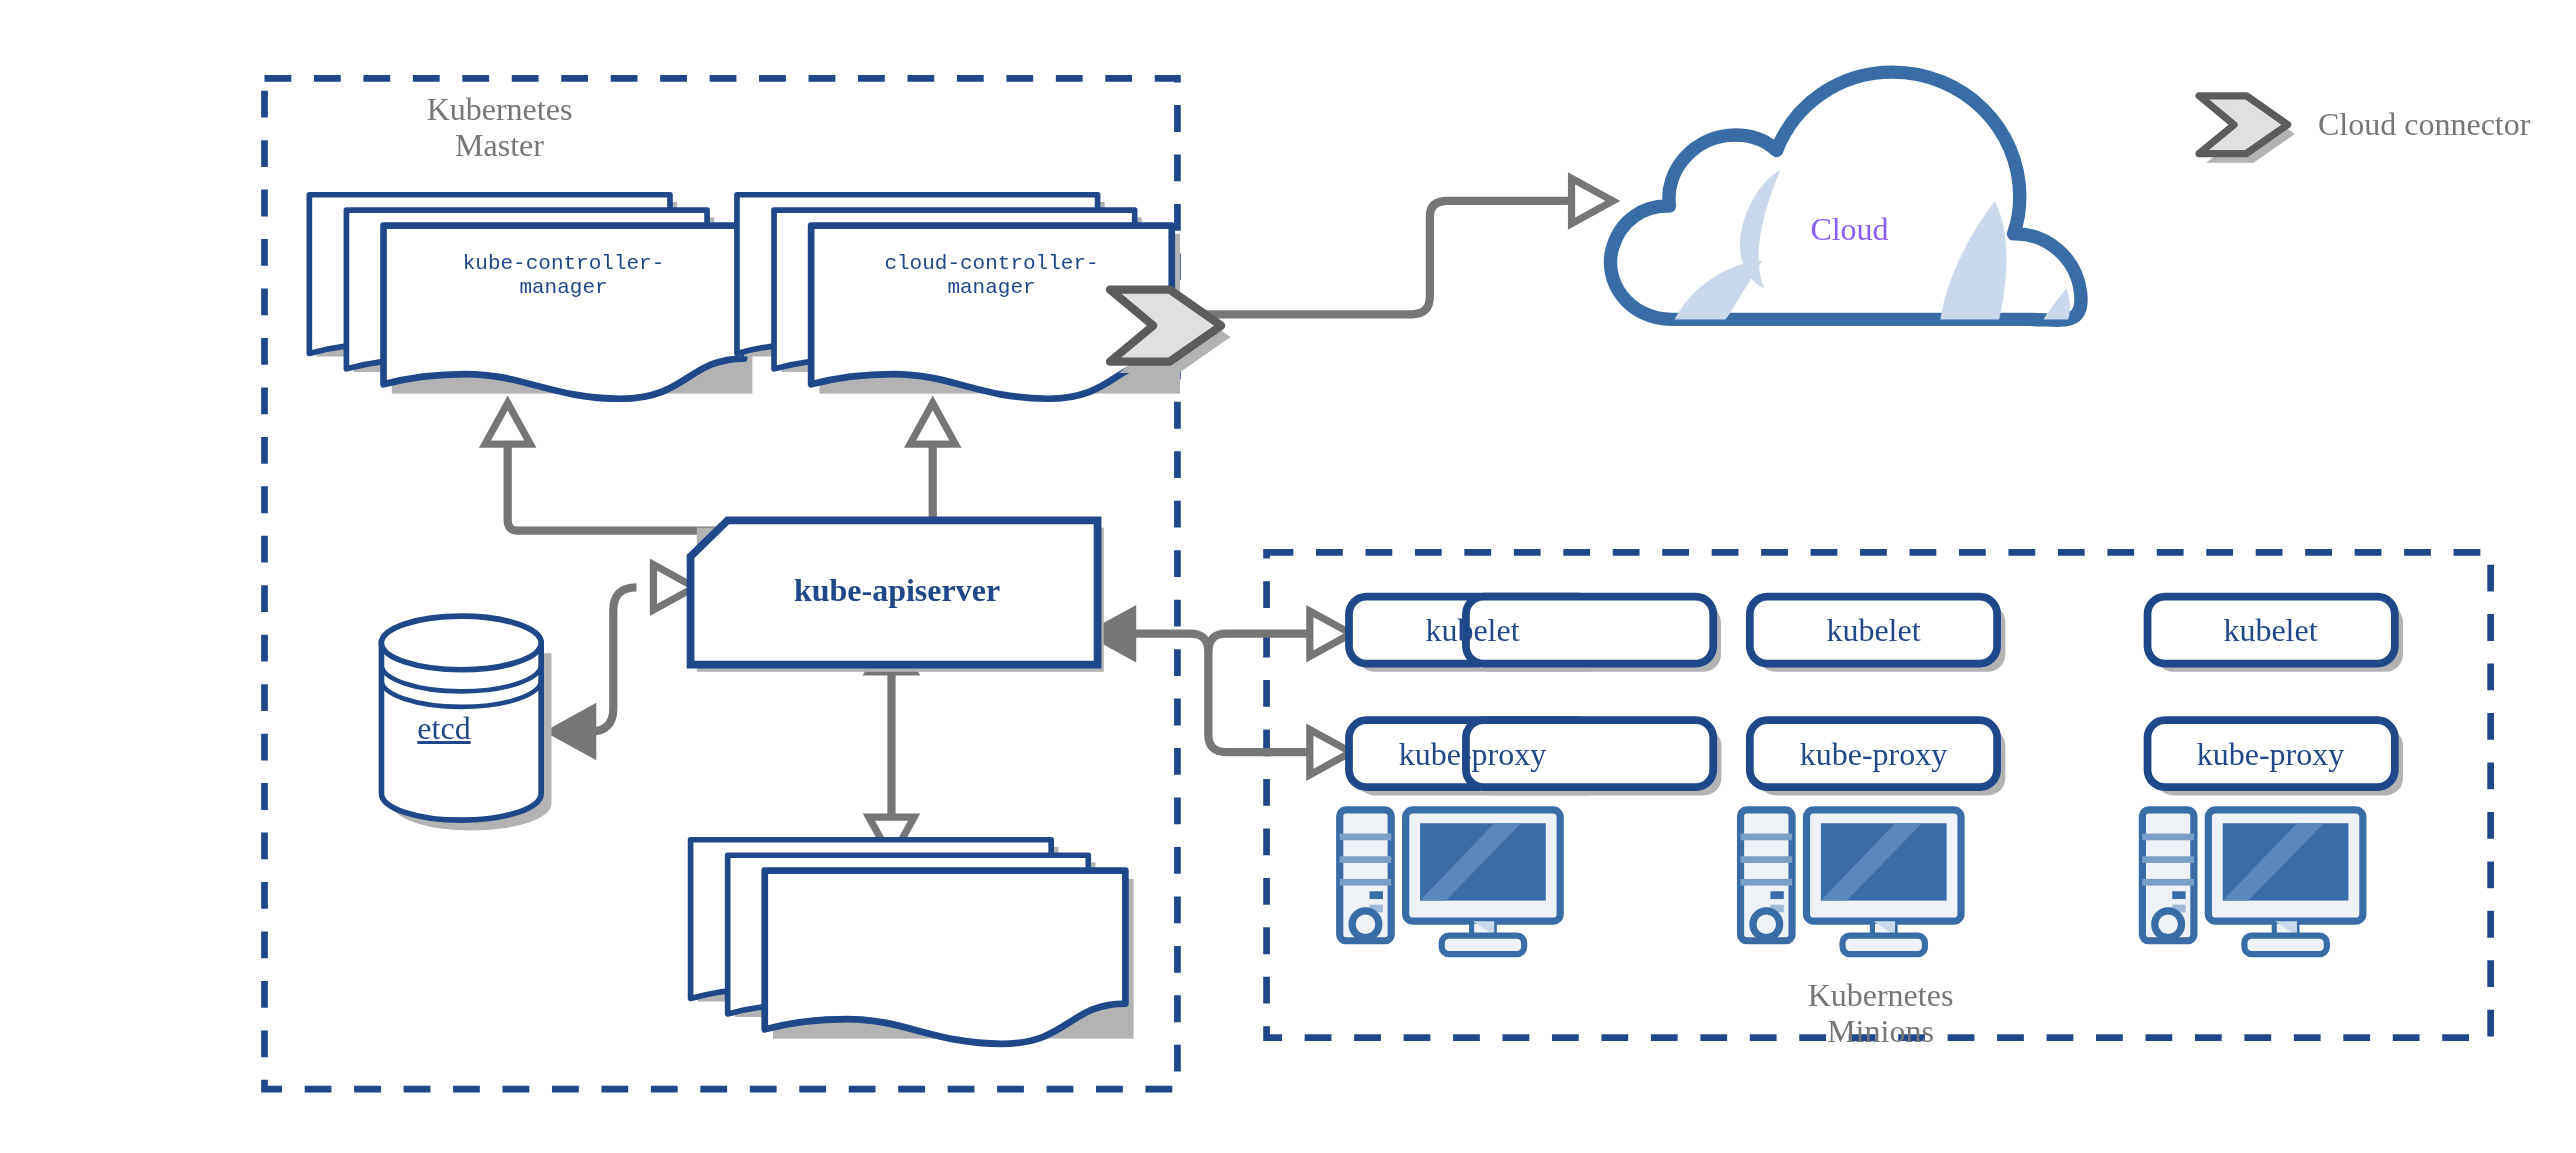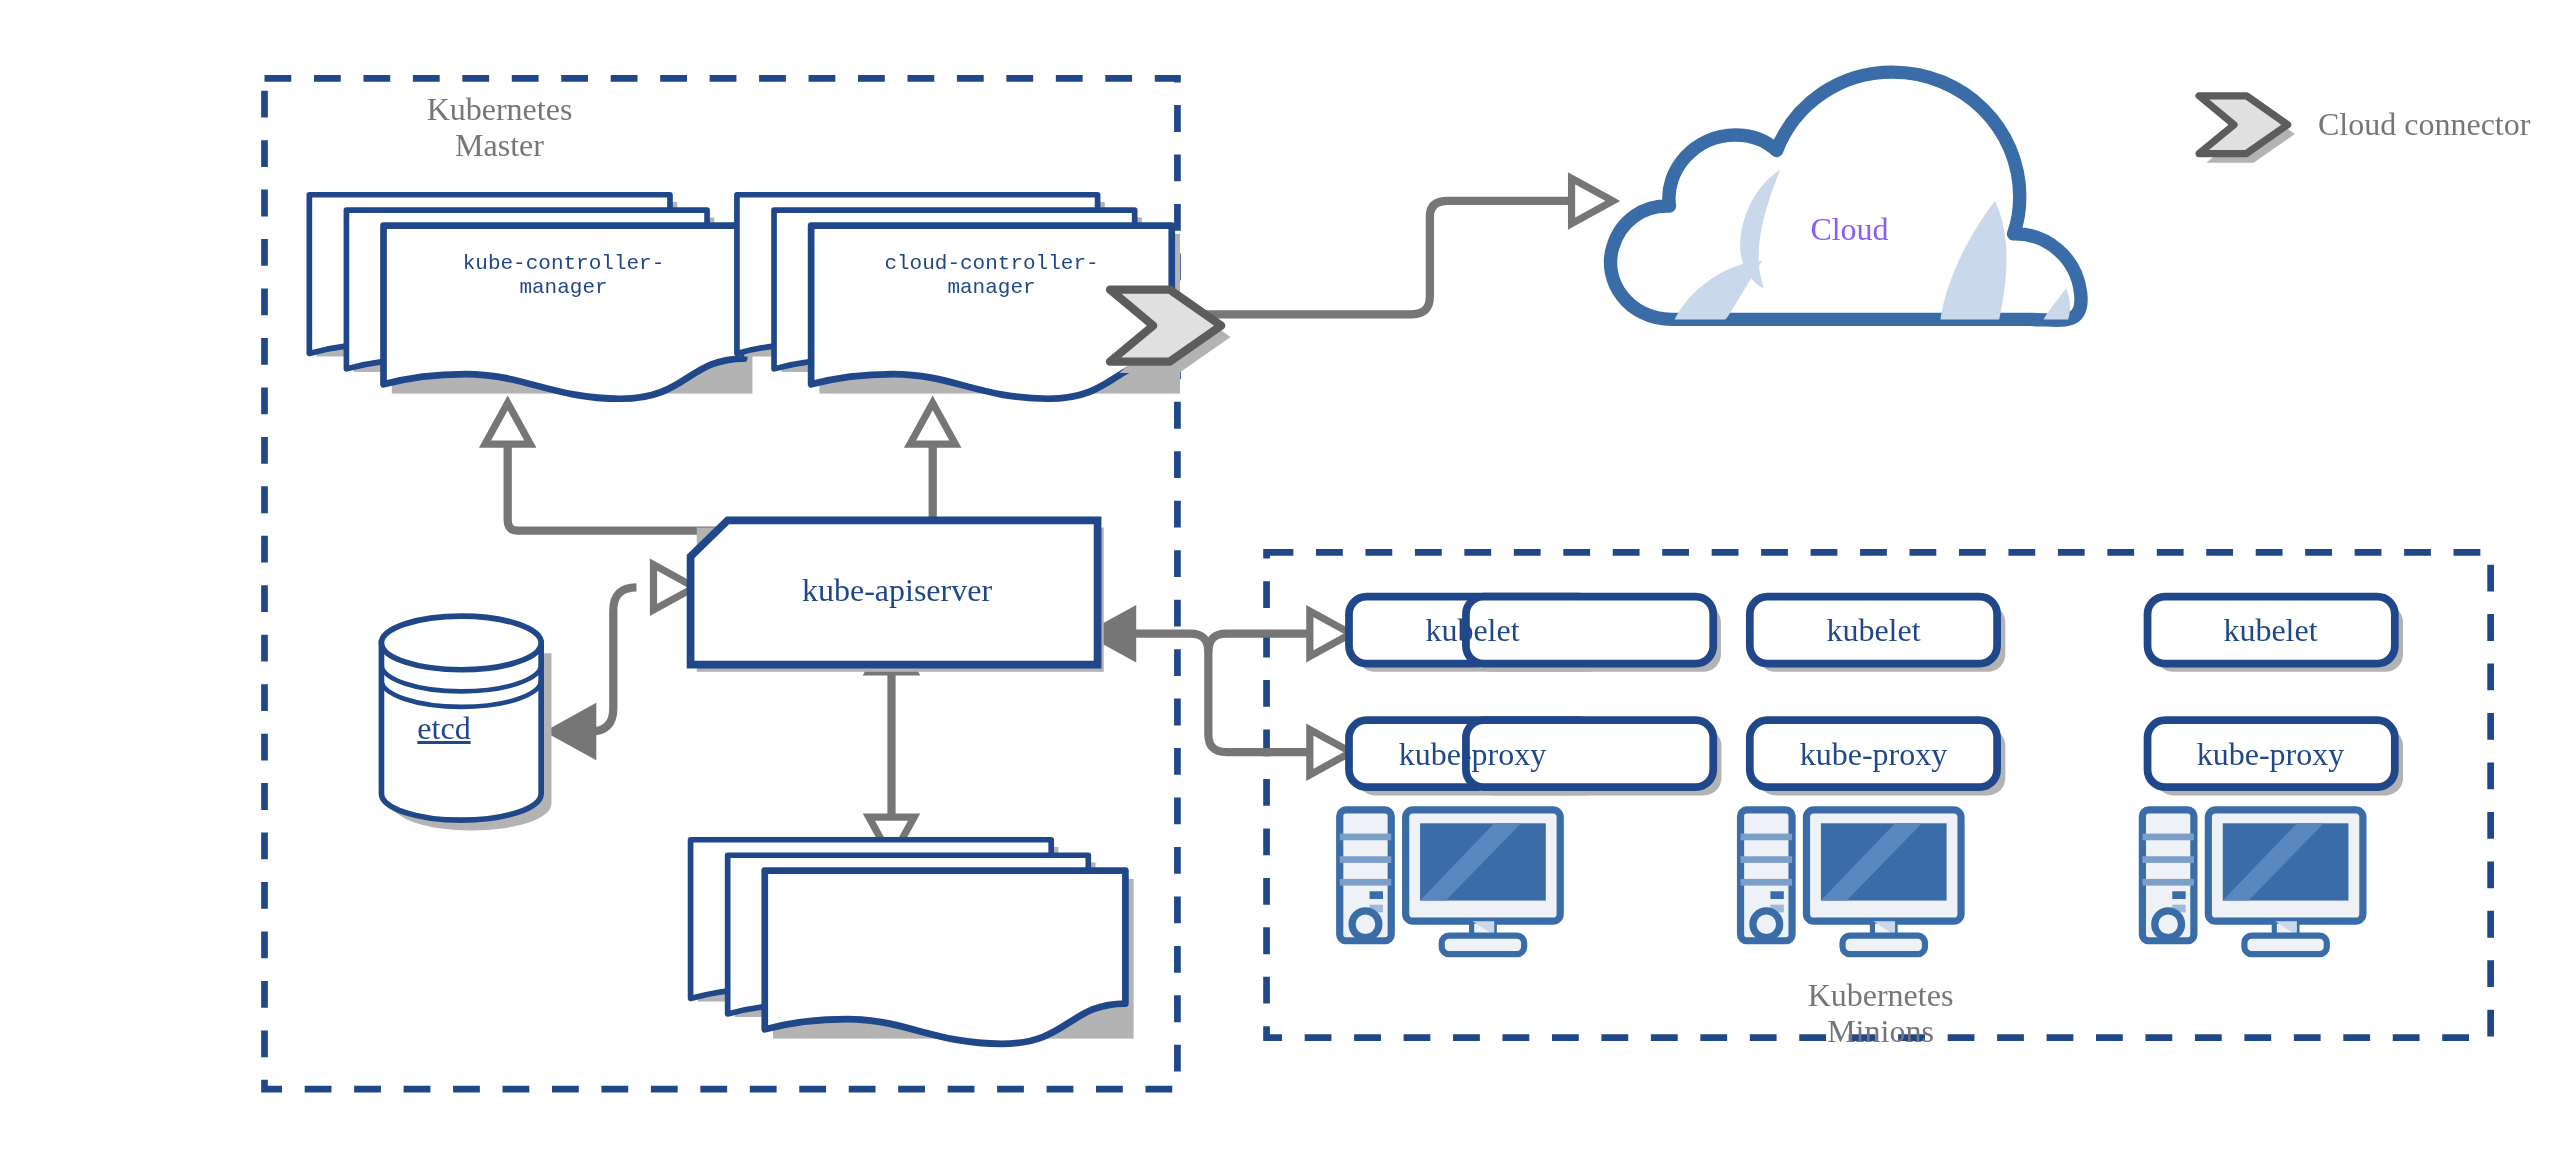--- a/index.html
+++ b/index.html
@@ -230,21 +230,21 @@
 
   <div class="lbl grouplabel" style="left:1721px;top:978px;width:319px;">Kubernetes
 Minions</div>
 
   <div class="lbl doclabel" style="left:386px;top:252px;width:355px;">kube-controller-
 manager</div>
 
   <div class="lbl doclabel" style="left:814px;top:252px;width:355px;">cloud-controller-
 manager</div>
 
-  <div class="lbl nodetext" style="left:701px;top:573px;width:392px;">kube-apiserver</div>
+  <div class="lbl nodetext" style="left:701px;top:573px;width:392px;font-weight:bold;">kube-apiserver</div>
 
   <div class="lbl nodetext" style="left:364px;top:711px;width:160px;text-decoration:underline;">etcd</div>
 
 
   <div class="lbl cloudtext" style="left:1757px;top:212px;width:185px;">Cloud</div>
 
   <div class="lbl legendtext" style="left:2318px;top:107px;width:330px;text-align:left;">Cloud connector</div>
 
   <div class="lbl nodetext" style="left:1349px;top:613px;width:247px;">kubelet</div>
   <div class="lbl nodetext" style="left:1349px;top:737px;width:247px;">kube-proxy</div>

